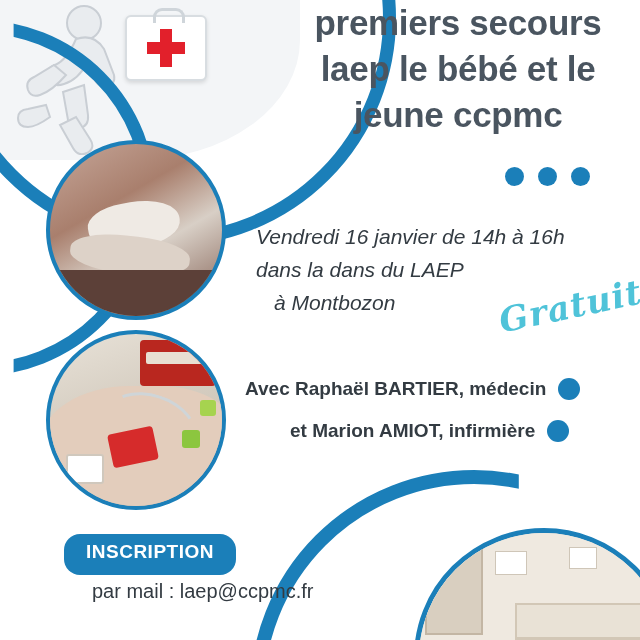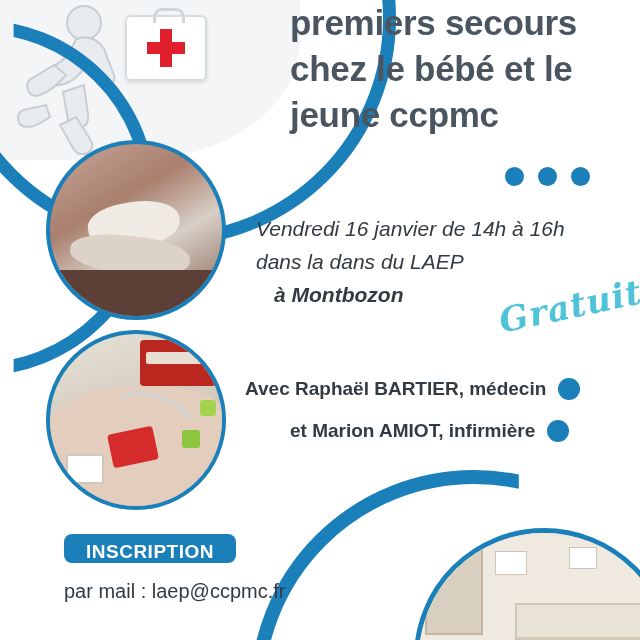--- a/index.html
+++ b/index.html
@@ -208,21 +208,21 @@
     border-radius: 50%;
     clip-path: polygon(0% 0%, 60% 0%, 60% 60%, 0% 60%);
   }
 
   
   .title {
     position: absolute;
     left: 290px;
     top: 0px;
     width: 336px;
-    text-align: left;
+    text-align: center;
     color: #4a5560;
     font-weight: bold;
     font-size: 35px;
     line-height: 46px;
     letter-spacing: -0.3px;
   }
 
   
   .dots {
     position: absolute;
@@ -244,23 +244,23 @@
     position: absolute;
     left: 256px;
     top: 212px;
     width: 380px;
     color: #333b42;
     font-size: 21px;
     font-style: italic;
     line-height: 33px;
     font-family: "Liberation Sans", sans-serif;
   }
-  .date-block .l1 { display: block; }
+  .date-block .l1 { display: block; margin-top: 8px; }
   .date-block .l2 { display: block; }
-  .date-block .l3 { display: block; padding-left: 18px; font-weight: bold; }
+  .date-block .l3 { display: block; padding-left: 18px; }
 
   
   .gratuit {
     position: absolute;
     left: 498px;
     top: 286px;
     color: #4fc3d9;
     font-family: "DejaVu Serif", serif;
     font-style: italic;
     font-weight: bold;
@@ -287,37 +287,37 @@
     border-radius: 50%;
     background: #1b7fb9;
     flex: 0 0 auto;
   }
 
   
   .inscription-pill {
     position: absolute;
     left: 64px;
     top: 534px;
-    padding: 7px 22px 0 22px;
+    padding: 7px 22px 12px 22px;
     background: #1b7fb9;
     color: #ffffff;
     font-weight: bold;
     font-size: 19px;
-    border-radius: 8px;
+    border-radius: 16px;
     letter-spacing: 0.5px;
   }
   .contact {
     position: absolute;
     left: 64px;
     top: 576px;
     color: #333b42;
     font-size: 20px;
     line-height: 30px;
   }
-  .contact div { white-space: nowrap; }
+  .contact div { white-space: nowrap; margin-left: 28px; }
 </style>
 </head>
 <body>
 
 <div class="poster">
 
   <div class="illus-area">
     <svg class="runner" viewBox="0 0 150 150">
       <g fill="#e9ecef" stroke="#c9ced4" stroke-width="2">
         <circle cx="74" cy="18" r="17"></circle>
@@ -361,21 +361,21 @@
     <div class="door"></div>
     <div class="poster1"></div>
     <div class="poster2"></div>
     <div class="shelf"></div>
     <div class="shelf-line"></div>
 
   </div>
 
   <div class="title">
     <div>premiers secours</div>
-    <div>chez le bébé et le</div>
+    <div>laep le bébé et le</div>
     <div>jeune ccpmc</div>
   </div>
 
   <div class="dots">
     <span></span>
     <span></span>
     <span></span>
   </div>
 
   <div class="date-block">

